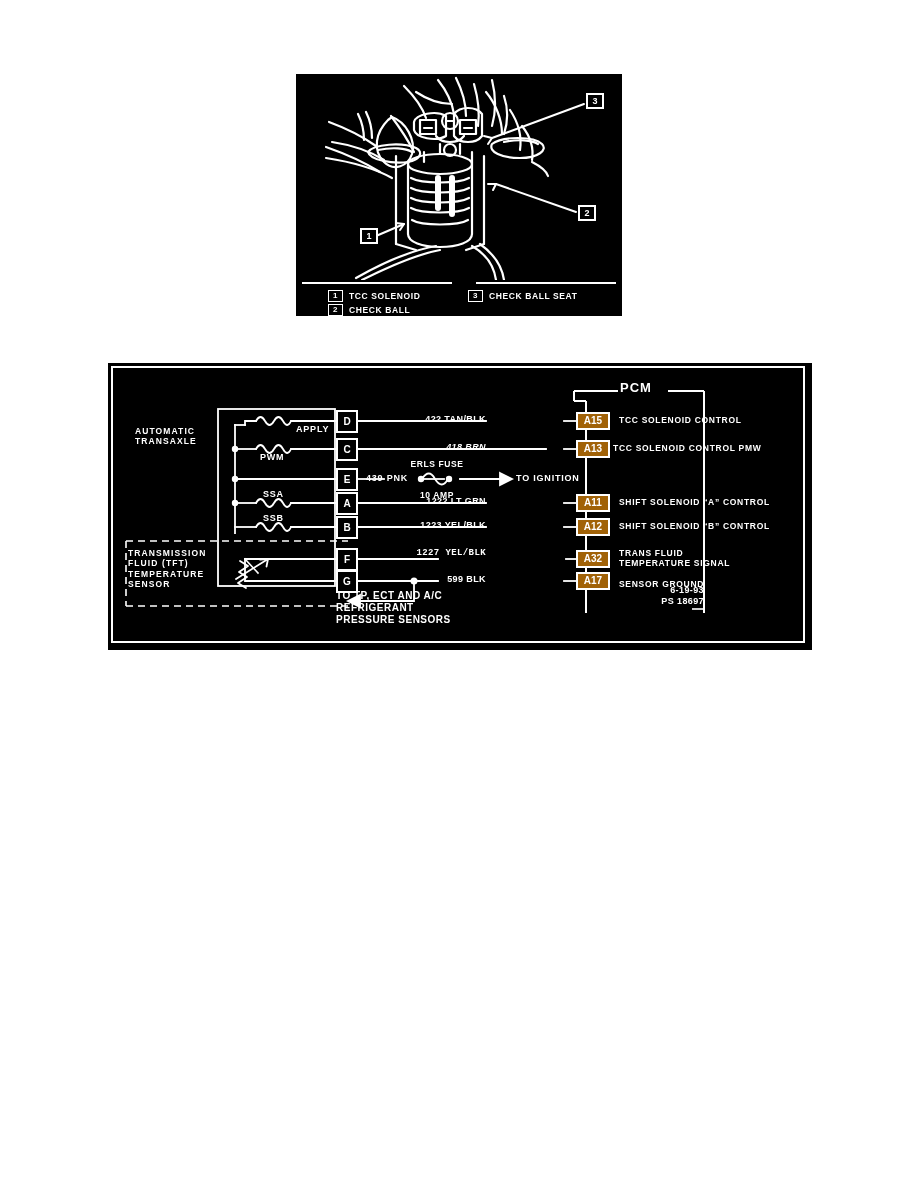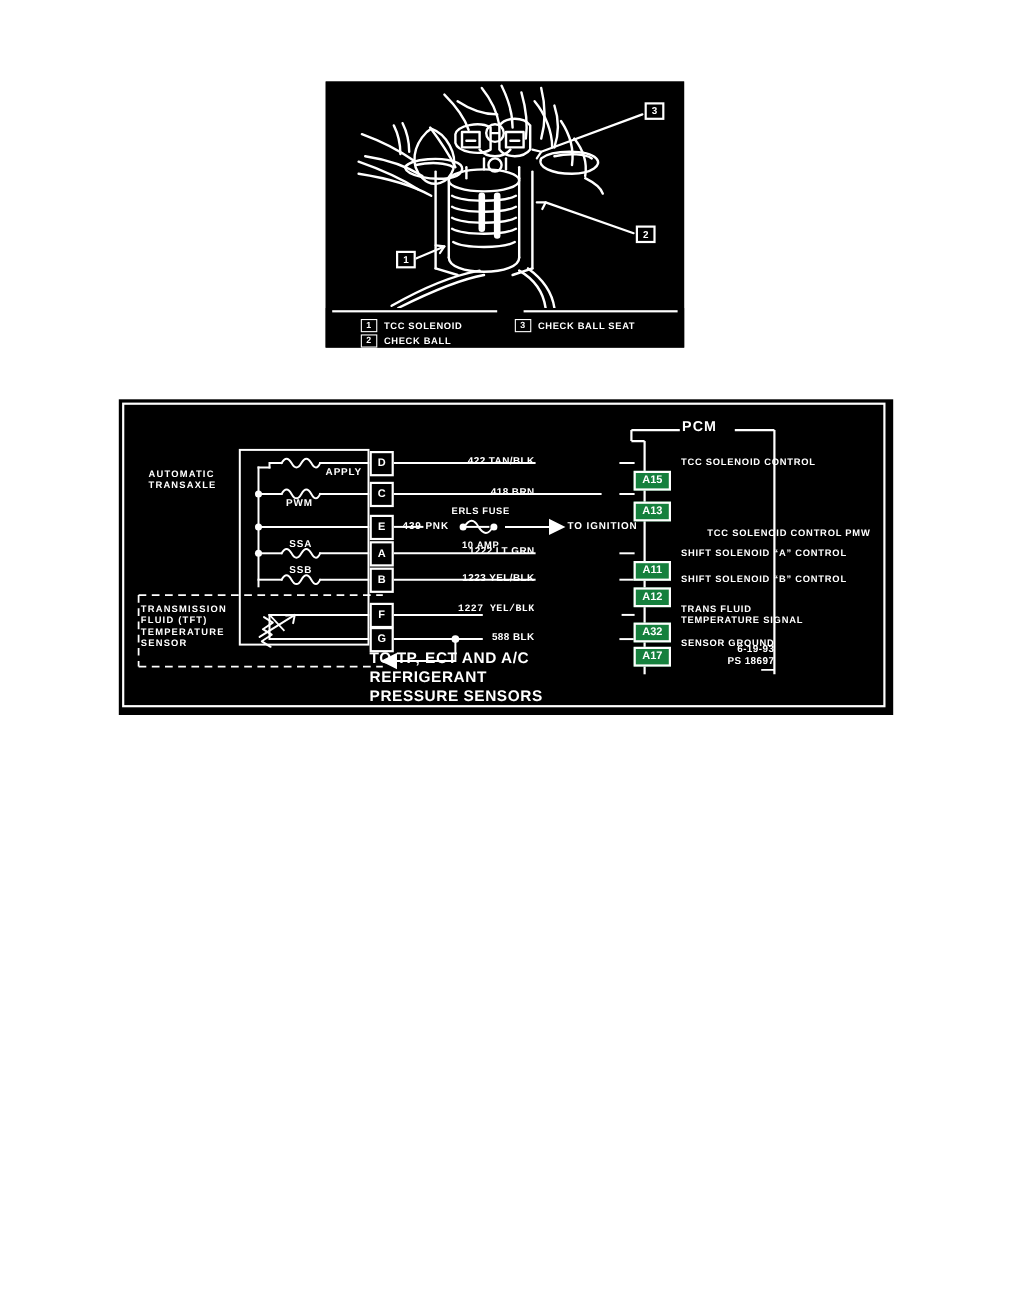--- a/index.html
+++ b/index.html
@@ -133,21 +133,21 @@
     letter-spacing: 0.5px;
     line-height: 1.22;
   }
   .wd-label-block  { font-size: 8.5px; letter-spacing: 1.1px; }
   .wd-coil-label   { font-size: 9px;   letter-spacing: 0.8px; }
   .wd-wire-label   { font-size: 9px;   letter-spacing: 0.4px; text-align: right; }
   .wd-desc         { font-size: 8.5px; letter-spacing: 0.7px; }
   .wd-pcm-title    { font-size: 13px;  letter-spacing: 1px; }
   .wd-fuse-label   { font-size: 8.5px; letter-spacing: 0.6px; text-align: center; }
   .wd-stamp        { font-size: 9px;   letter-spacing: 0.4px; text-align: right; }
-  .wd-note         { font-size: 14px; letter-spacing: 0.5px; }
+  .wd-note         { font-size: 10px; letter-spacing: 0.5px; }
 
   
   .term-box {
     position: absolute;
     width: 22px;
     height: 23px;
     border: 2px solid #ffffff;
     box-sizing: border-box;
     background: #000000;
     color: #ffffff;
@@ -157,28 +157,27 @@
     text-align: center;
     font-family: "Liberation Sans", sans-serif;
   }
   
   .pin-box {
     position: absolute;
     width: 34px;
     height: 18px;
     border: 2px solid #ffffff;
     box-sizing: border-box;
-    background: #15803d;
+    background: #a16207;
     color: #ffffff;
     font-size: 10px;
     font-weight: bold;
     line-height: 14px;
     text-align: center;
     font-family: "Liberation Sans", sans-serif;
-    margin-top: 16px;
   }
 </style>
 </head>
 <body>
 
 <div id="illustration-panel">
 
   <div id="illustration-art">
     <svg viewBox="0 0 326 206" xmlns="http://www.w3.org/2000/svg">
       <rect x="0" y="0" width="326" height="206" fill="#000000"></rect>
@@ -411,42 +410,42 @@
 
   <div class="term-box" style="left:228px; top:47px;">D</div>
   <div class="term-box" style="left:228px; top:75px;">C</div>
   <div class="term-box" style="left:228px; top:105px;">E</div>
   <div class="term-box" style="left:228px; top:129px;">A</div>
   <div class="term-box" style="left:228px; top:153px;">B</div>
   <div class="term-box" style="left:228px; top:185px;">F</div>
   <div class="term-box" style="left:228px; top:207px;">G</div>
 
   <div class="wd-text wd-wire-label" style="left:278px; top:51px; width:100px;">422 TAN/BLK</div>
-  <div class="wd-text wd-wire-label" style="left:278px; top:79px; width:100px;">418 BRN</div>
+  <div class="wd-text wd-wire-label" style="left:278px; top:79px; width:100px;font-style:italic;">418 BRN</div>
   <div class="wd-text wd-wire-label" style="left:278px; top:133px; width:100px;">1222 LT GRN</div>
   <div class="wd-text wd-wire-label" style="left:278px; top:157px; width:100px;">1223 YEL/BLK</div>
   <div class="wd-text wd-wire-label" style="left:278px; top:185px; width:100px;font-family:Liberation Mono, monospace;">1227 YEL/BLK</div>
-  <div class="wd-text wd-wire-label" style="left:278px; top:211px; width:100px;">588 BLK</div>
+  <div class="wd-text wd-wire-label" style="left:278px; top:211px; width:100px;">599 BLK</div>
 
   <div class="wd-text wd-coil-label" style="left:258px; top:110px;">439 PNK</div>
   <div class="wd-text wd-fuse-label" style="left:290px; top:96px; width:78px;">ERLS FUSE</div>
   <div class="wd-text wd-fuse-label" style="left:290px; top:127px; width:78px;text-align:center;">10 AMP</div>
   <div class="wd-text wd-coil-label" style="left:408px; top:110px;">TO IGNITION</div>
 
   <div class="pin-box" style="left:468px; top:49px;">A15</div>
   <div class="pin-box" style="left:468px; top:77px;">A13</div>
   <div class="pin-box" style="left:468px; top:131px;">A11</div>
   <div class="pin-box" style="left:468px; top:155px;">A12</div>
   <div class="pin-box" style="left:468px; top:187px;">A32</div>
   <div class="pin-box" style="left:468px; top:209px;">A17</div>
 
   <div class="wd-text wd-pcm-title" style="left:512px; top:17px;">PCM</div>
 
   <div class="wd-text wd-desc" style="left:511px; top:52px;">TCC SOLENOID CONTROL</div>
-  <div class="wd-text wd-desc" style="left:535px; top:80px;margin-top:36px;">TCC SOLENOID CONTROL PMW</div>
+  <div class="wd-text wd-desc" style="left:505px; top:80px;">TCC SOLENOID CONTROL PMW</div>
   <div class="wd-text wd-desc" style="left:511px; top:134px;">SHIFT SOLENOID “A” CONTROL</div>
   <div class="wd-text wd-desc" style="left:511px; top:158px;">SHIFT SOLENOID “B” CONTROL</div>
   <div class="wd-text wd-desc" style="left:511px; top:185px;">TRANS FLUID
 TEMPERATURE SIGNAL</div>
   <div class="wd-text wd-desc" style="left:511px; top:216px;">SENSOR GROUND</div>
 
   <div class="wd-text wd-note" style="left:228px; top:227px;">TO TP, ECT AND A/C
 REFRIGERANT
 PRESSURE SENSORS</div>
 

